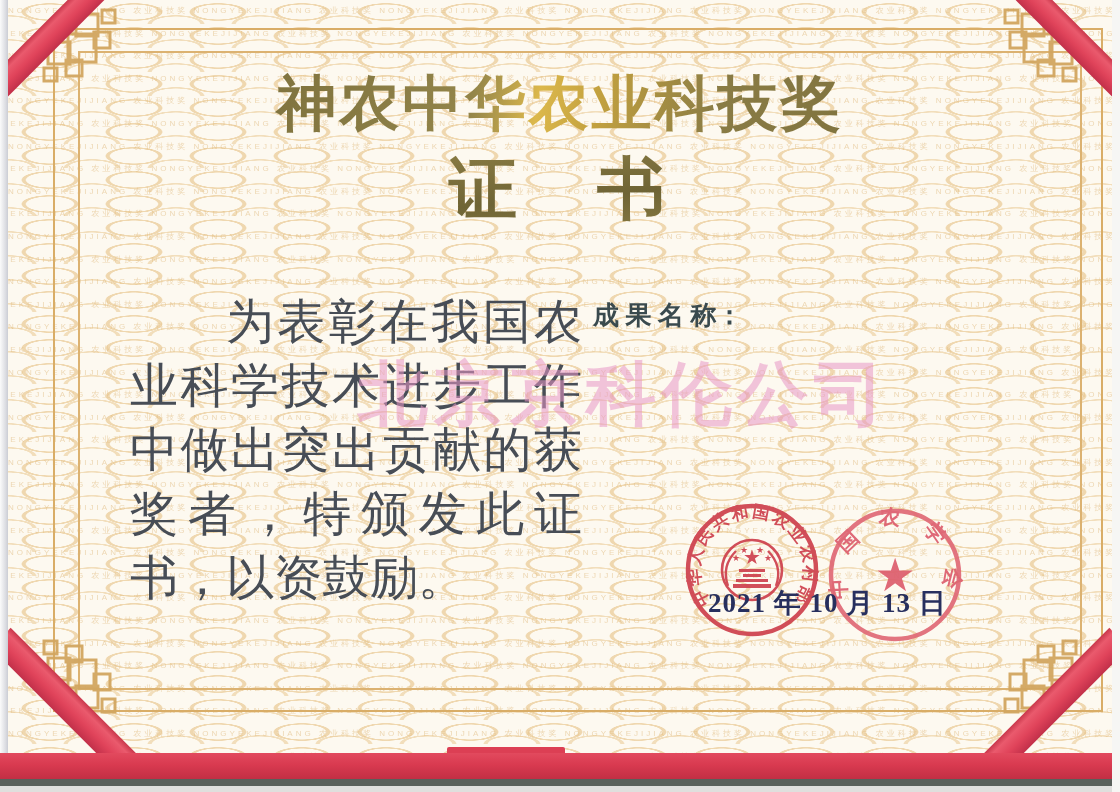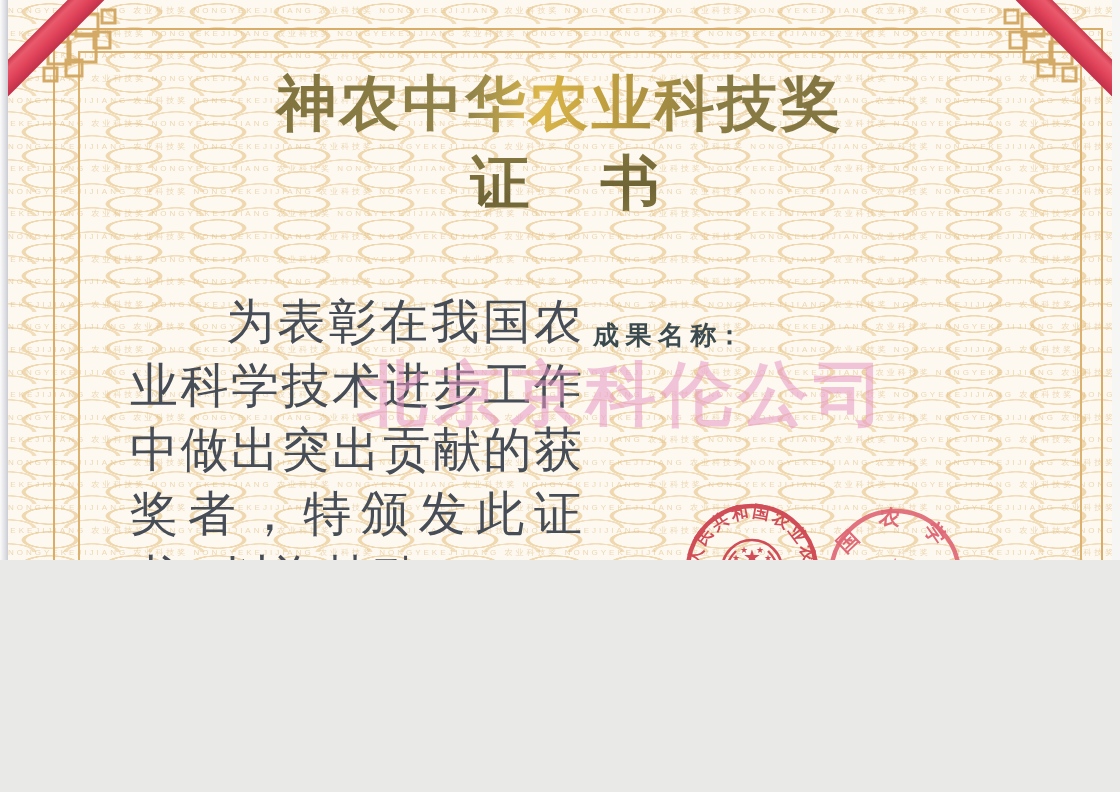--- a/index.html
+++ b/index.html
@@ -1,17 +1,17 @@
 <!DOCTYPE html>
 <html><head>
 <meta charset="utf-8">
 <style>
   html,body{margin:0;padding:0;}
   body{width:1120px;height:792px;font-family:"Liberation Serif","DejaVu Serif",serif;overflow:hidden;background:#e9e9e7;}
-  .scan{position:relative;width:1120px;height:560px;background:#e9e9e7;overflow:hidden;}
+  .scan{position:relative;width:1120px;height:792px;background:#e9e9e7;overflow:hidden;}
 
   
   .edge-left{position:absolute;left:0;top:0;width:10px;height:780px;z-index:0;
     background:linear-gradient(90deg,#fbfbfb,#dcdde2 55%,#c9cbd3 82%,#efe9dc);}
   .edge-right{position:absolute;left:1112px;top:0;width:8px;height:792px;background:#f6f6f4;z-index:6;}
   .band-red{position:absolute;left:0;top:753px;width:1120px;height:26px;z-index:4;
     background:linear-gradient(180deg,#e24a5e 0%,#d93a50 45%,#c22f44 100%);}
   .band-tab{position:absolute;left:447px;top:747px;width:118px;height:12px;background:#dc3f54;border-radius:2px 2px 0 0;z-index:4;}
   .band-dark{position:absolute;left:0;top:779px;width:1120px;height:7px;background:#59605b;z-index:4;}
   .band-light{position:absolute;left:0;top:786px;width:1120px;height:6px;background:#dfdfdd;z-index:4;}
@@ -43,29 +43,29 @@
   .ribbon.tl{left:-56px;top:26px;width:190px;height:26px;transform:rotate(-45deg);}
   .ribbon.tr{left:970px;top:26px;width:190px;height:26px;transform:rotate(45deg);}
   .ribbon.bl{left:-38px;top:698px;width:210px;height:28px;transform:rotate(45deg);}
   .ribbon.br{left:932px;top:698px;width:210px;height:28px;transform:rotate(-45deg);}
 
   
   .award-title{position:absolute;left:0;top:64px;width:100%;text-align:center;z-index:5;
     font-size:60px;font-weight:bold;letter-spacing:3px;
     background:linear-gradient(100deg,#6e6434 0%,#857842 30%,#93854a 42%,#dcb84c 48%,#c4a23f 53%,#8a7c45 64%,#6e6434 100%);
     -webkit-background-clip:text;background-clip:text;color:transparent;}
-  .doc-title{position:absolute;left:8px;top:144px;width:100%;text-align:center;z-index:5;
-    font-size:59px;font-weight:bold;letter-spacing:6px;
+  .doc-title{position:absolute;left:0;top:144px;width:100%;text-align:center;z-index:5;
+    font-size:68px;font-weight:bold;letter-spacing:6px;
     background:linear-gradient(175deg,#95864a 10%,#6f6435 55%,#a0904f 100%);
     -webkit-background-clip:text;background-clip:text;color:transparent;}
 
   .body-par{position:absolute;left:122px;top:290px;width:452px;z-index:5;
     font-size:48px;line-height:64px;color:#474d56;text-indent:2em;text-align:justify;}
 
-  .fields{position:absolute;left:585px;top:297px;width:478px;z-index:5;margin-top:20px;}
+  .fields{position:absolute;left:585px;top:297px;width:478px;z-index:5;}
   .field-row{display:flex;margin-bottom:9px;}
   .field-label{flex:0 0 156px;font-size:26px;font-weight:bold;color:#3a4a4e;line-height:38px;white-space:nowrap;}
   .field-value{flex:1;font-size:25px;font-weight:bold;color:#37474b;line-height:38px;}
 
   .cert-no{position:absolute;left:132px;top:585px;z-index:5;font-size:25px;color:#3d4450;}
   .cert-no .num{font-family:"Liberation Serif",serif;letter-spacing:1px;}
 
   .watermark{position:absolute;left:350px;top:348px;z-index:6;white-space:nowrap;
     font-family:"Liberation Sans","DejaVu Sans",sans-serif;font-weight:bold;
     font-size:70px;letter-spacing:6px;color:rgba(232,152,198,.55);}

